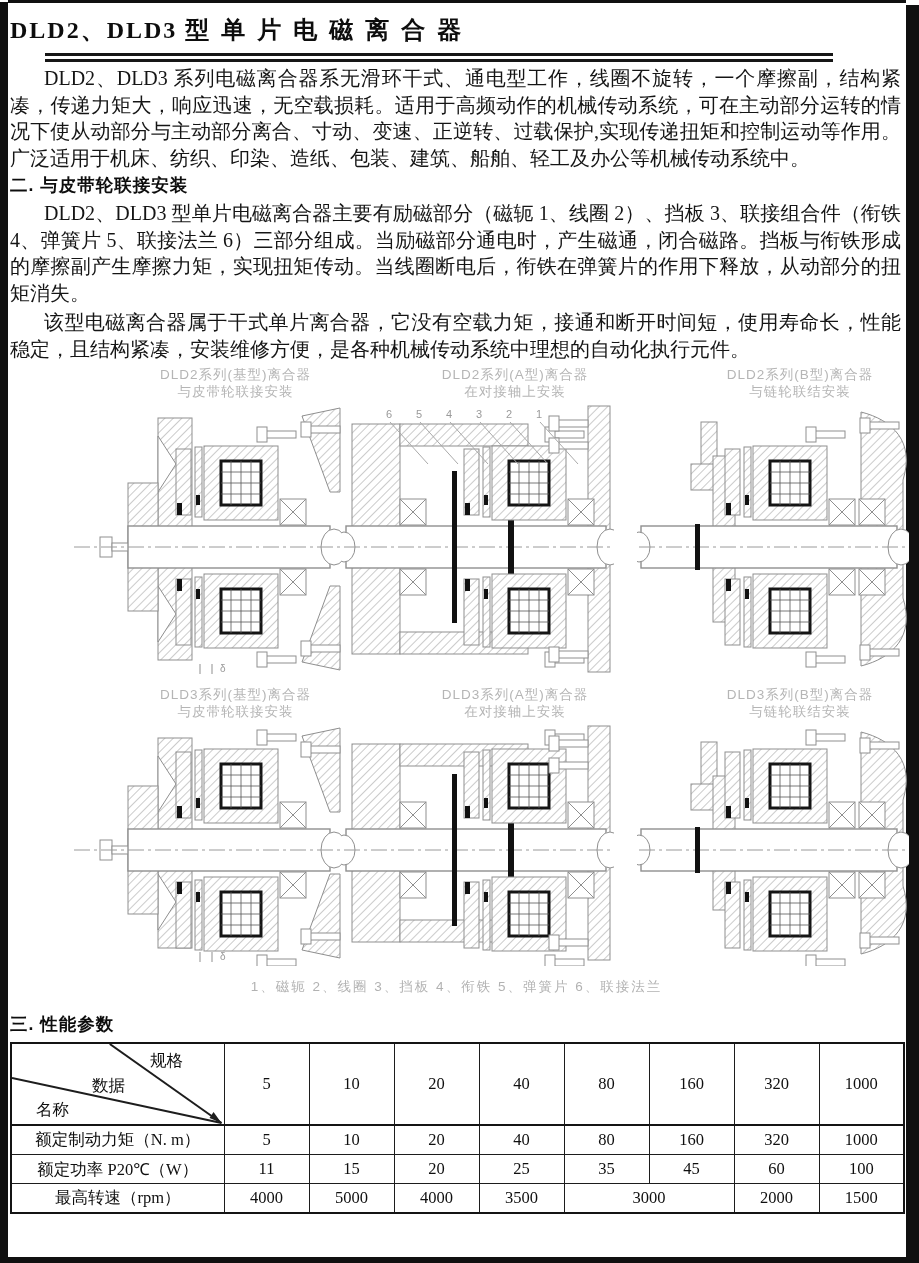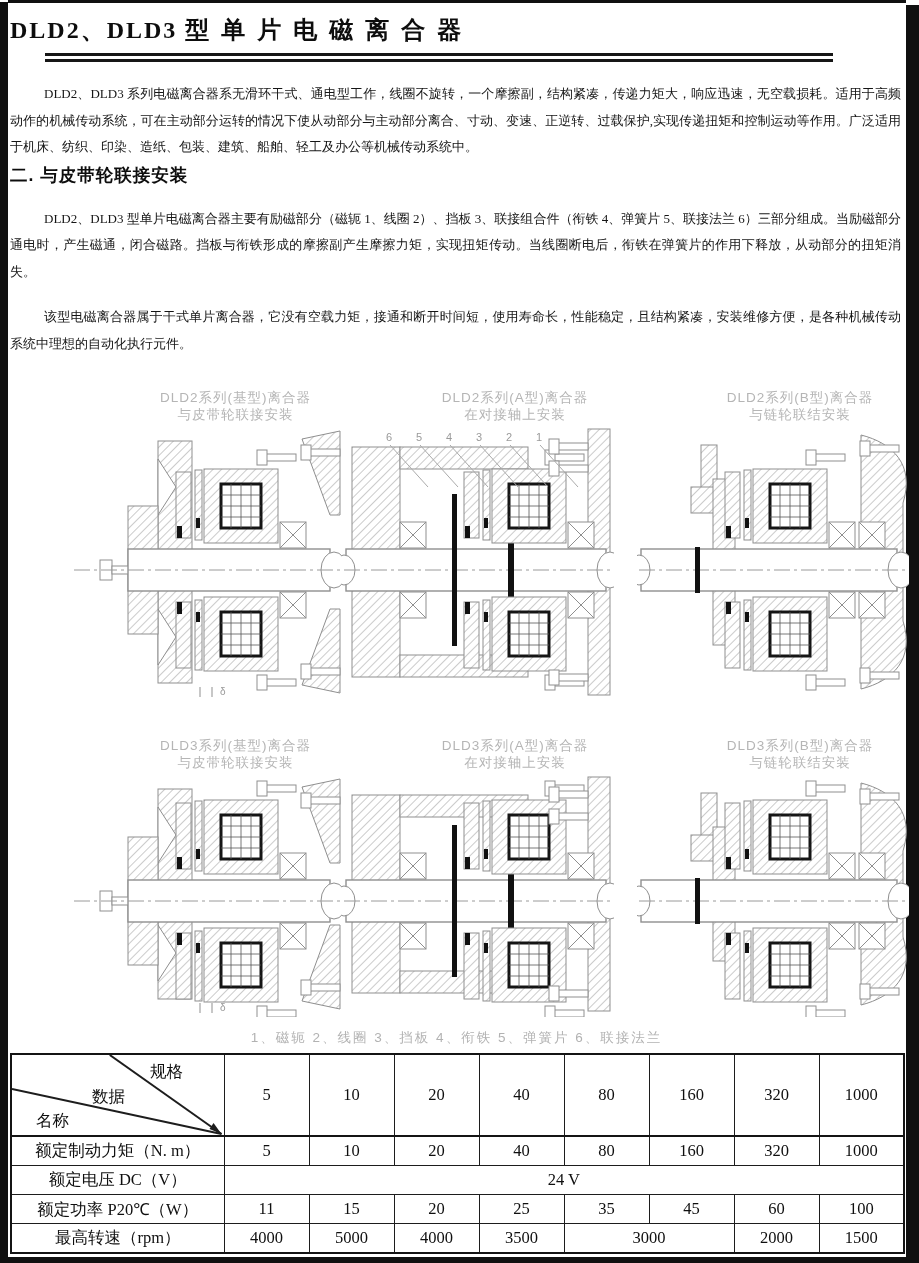--- a/index.html
+++ b/index.html
@@ -14,29 +14,29 @@
 
   .title{margin-top:11px;text-align:left;font-weight:bold;font-size:24px;color:#0d0d0d;}
   .title .model{letter-spacing:2px;margin-right:10px;}
   .title .name{letter-spacing:3px;}
   .rule{width:788px;margin:7px 0 0 35px;height:3px;border-top:3px solid #161616;border-bottom:3px solid #161616;}
 
   h2.sec{margin:0;font-family:"Liberation Sans",sans-serif;font-size:17.5px;font-weight:bold;color:#0d0d0d;letter-spacing:1px;}
   #sec1{margin-top:24px;}
   #sec2{margin-top:2px;}
   #sec3{margin-top:16px;}
-  p.body{font-size:13px;line-height:26.5px;text-align:justify;margin:19px 2px 0 0;text-indent:34px;}
+  p.body{font-size:20px;line-height:26.5px;text-align:justify;margin:3px 2px 0 0;text-indent:34px;}
 
   .diagrid{display:flex;margin-top:4px;}
   .dcell{flex:none;}
   .dcell.c1{width:305px;}
   .dcell.c2{width:300px;}
   .dcell.c3{width:288px;}
   .dcap{height:34px;color:#b5b5b5;font-family:"Liberation Sans",sans-serif;
-        font-size:13.5px;line-height:17px;text-align:center;letter-spacing:1px;margin-top:28px;}
+        font-size:13.5px;line-height:17px;text-align:center;letter-spacing:1px;}
   .c1 .dcap{padding-left:146px;width:159px;box-sizing:content-box;}
   .c2 .dcap{padding-left:100px;width:200px;}
   .c3 .dcap{padding-left:82px;width:206px;}
   .clutch{display:block;}
   .c1 .clutch{margin-left:62px;}
   .c2 .clutch{margin-left:27px;}
   .c3 .clutch{margin-left:22px;}
 
   .legend{margin-top:8px;text-align:center;color:#b2b2b2;font-family:"Liberation Sans",sans-serif;
           font-size:13.5px;letter-spacing:2px;}
@@ -494,20 +494,21 @@
             <rect x="232" y="22" width="30" height="7" fill="#fff" stroke="#8f8f8f" stroke-width="1"></rect>
             <rect x="223" y="18" width="10" height="15" fill="#fff" stroke="#8f8f8f" stroke-width="1"></rect>
             <rect x="232" y="217" width="30" height="7" fill="#fff" stroke="#8f8f8f" stroke-width="1"></rect>
             <rect x="223" y="213" width="10" height="15" fill="#fff" stroke="#8f8f8f" stroke-width="1"></rect>
           </svg></div>
     </div>
   </div>
 
   <div class="legend">1、磁轭  2、线圈  3、挡板  4、衔铁  5、弹簧片  6、联接法兰</div>
 
+  <h2 class="sec" id="sec3">三. 性能参数</h2>
 
   <table class="perf">
     <colgroup>
       <col style="width:213px">
         <col style="width:85px">
         <col style="width:85px">
         <col style="width:85px">
         <col style="width:85px">
       <col style="width:85px">
         <col style="width:85px">
@@ -540,24 +541,20 @@
       <td>5</td>
           <td>10</td>
           <td>20</td>
           <td>40</td>
           <td>80</td>
           <td>160</td>
           <td>320</td>
           <td>1000</td>
         </tr>
       <tr class="data-row">
-        <td class="rowlabel">额定电压 DC（V）</td>
-      <td colspan="8">24 V</td>
-        </tr>
-      <tr class="data-row">
         <td class="rowlabel">额定功率 P20℃（W）</td>
       <td>11</td>
           <td>15</td>
           <td>20</td>
           <td>25</td>
           <td>35</td>
           <td>45</td>
           <td>60</td>
           <td>100</td>
         </tr>

